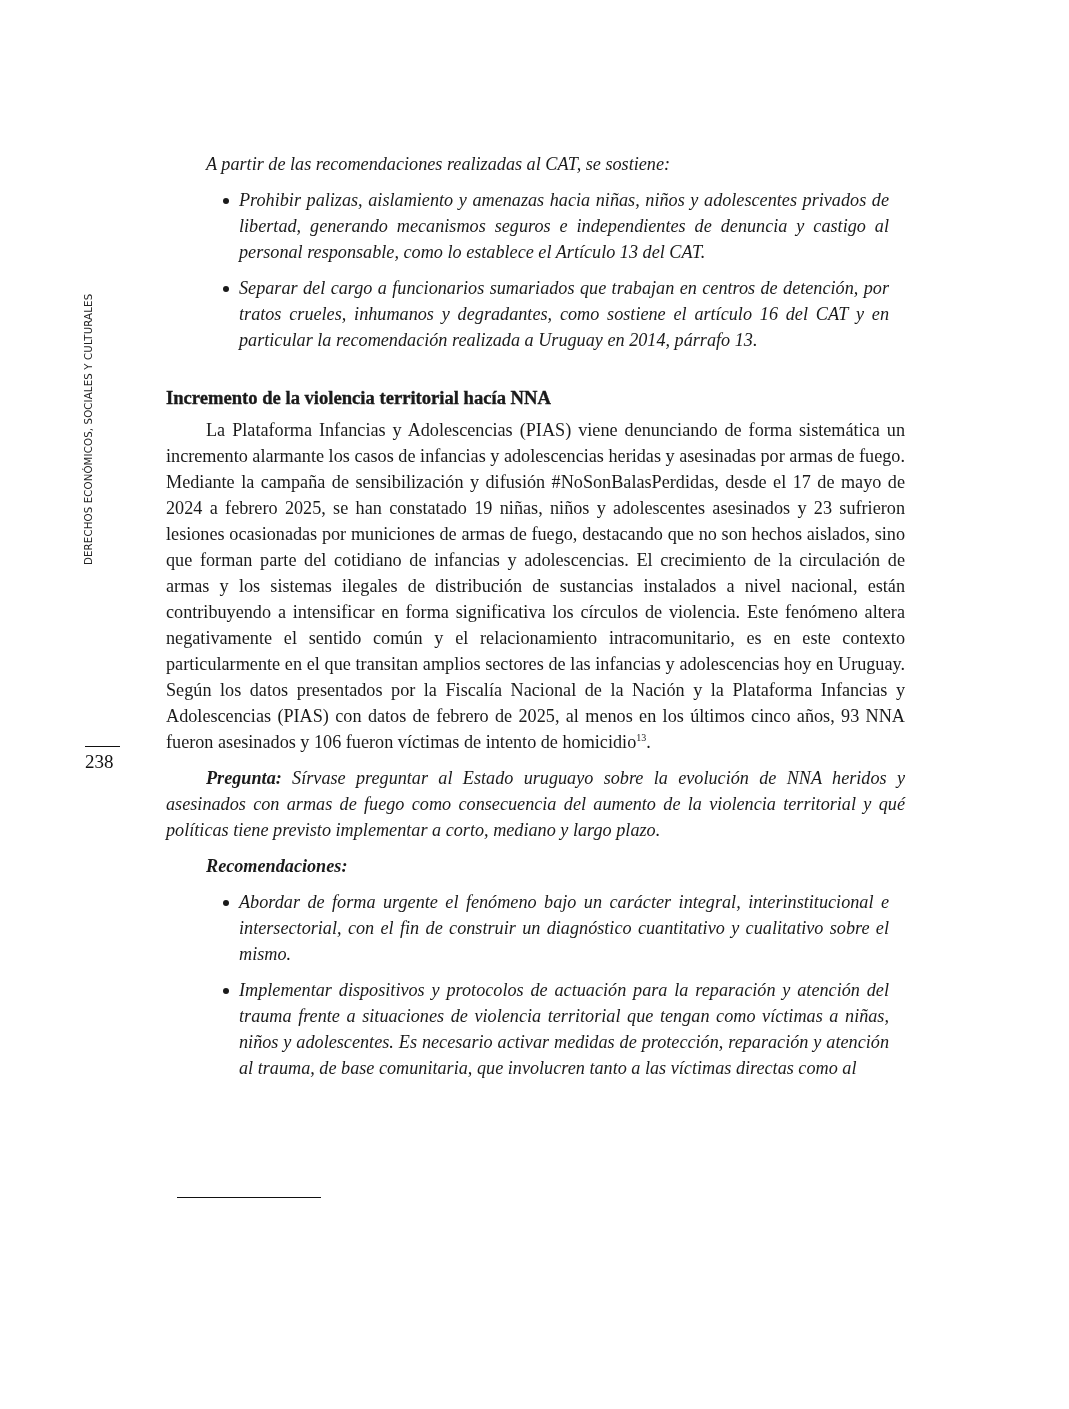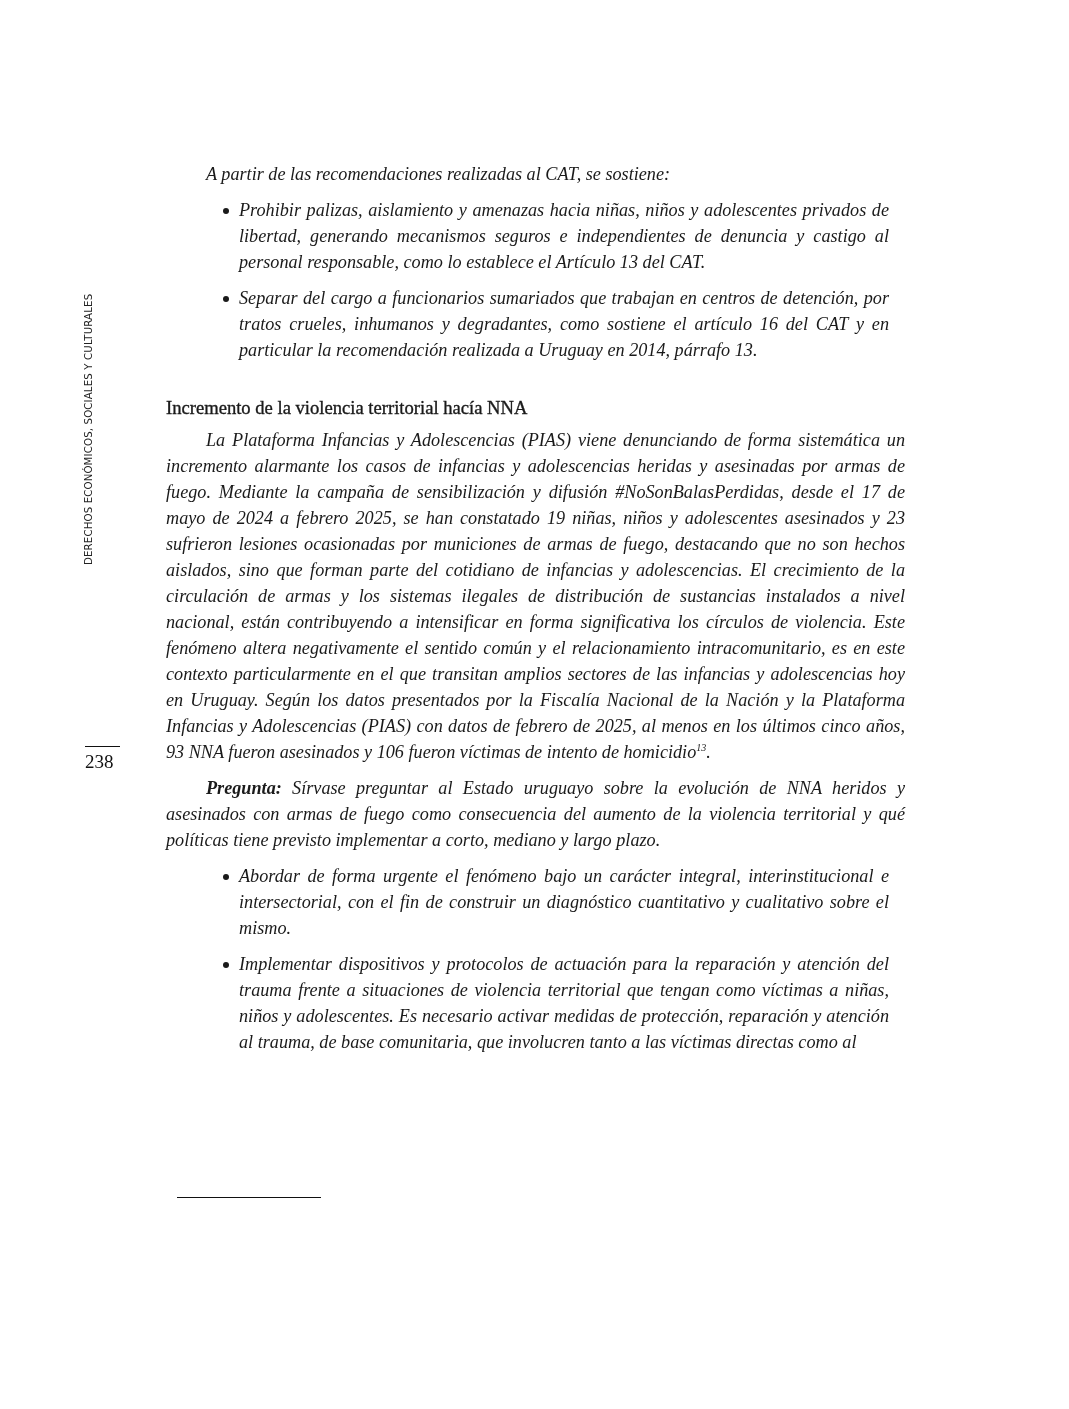--- a/index.html
+++ b/index.html
@@ -8,31 +8,31 @@
     .page { position: absolute; left: 0; top: 0; width: 1069px; height: 1409px; }
 
     .running-head { position: absolute; left: 83px; top: 245px; width: 20px; height: 320px; }
     .running-head span { position: absolute; left: 0; top: 0; transform-origin: 0 0;
       transform: translate(0px, 320px) rotate(-90deg); white-space: nowrap;
       font-family: "DejaVu Sans", sans-serif; font-size: 10.2px; letter-spacing: 0.15px; color: #222; }
 
     .page-number-rule { position: absolute; left: 85px; top: 746px; width: 35px; height: 1px; background: #111; }
     .page-number { position: absolute; left: 85px; top: 751px; font-size: 19px; color: #111; }
 
-    .content { position: absolute; left: 166px; top: 161px; width: 739px; font-size: 18.2px; line-height: 26px; }
-    .p { margin: 0; text-align: justify; font-style: italic; }
+    .content { position: absolute; left: 166px; top: 151px; width: 739px; font-size: 18.2px; line-height: 26px; }
+    .p { margin: 0; text-align: justify; }
     .italic { font-style: italic; }
     .indent { text-indent: 40px; }
     .ind-block { padding-left: 40px; }
 
     .bullets { list-style: none; margin: 16px; padding: 0; }
     .bullet { position: relative; padding-left: 57px; margin: 0; text-align: justify; font-style: italic; }
     .bullet .dot { position: absolute; left: 41px; top: 11px; width: 6px; height: 6px; border-radius: 50%; background: #1a1a1a; }
 
-    .heading { margin: 0; font-size: 18.6px; font-weight: normal; -webkit-text-stroke: 0.35px #1a1a1a; }
+    .heading { margin: 0; font-size: 18.6px; font-weight: bold; -webkit-text-stroke: 0.35px #1a1a1a; }
     .strong { font-weight: bold; }
 
     .footnote-rule { position: absolute; left: 177px; top: 1197px; width: 144px; height: 1px; background: #111; }
     .footnote { position: absolute; left: 166px; top: 1205px; width: 739px; font-size: 14.4px; line-height: 21px; text-align: justify; }
     .footnote .fnnum { font-size: 9px; vertical-align: super; margin-right: 18px; }
     sup.fn { font-size: 10px; line-height: 0; }
   </style>
 </head>
 <body>
 
@@ -59,20 +59,21 @@
         <span>Separar del cargo a funcionarios sumariados que trabajan en centros de detención, por tratos crueles, inhumanos y degradantes, como sostiene el artículo 16 del CAT y en particular la recomendación realizada a Uruguay en 2014, párrafo 13.</span>
       </li>
     </ul>
 
     <h2 class="heading" style="margin-top:32px;">Incremento de la violencia territorial hacía NNA</h2>
 
     <p class="p indent" style="margin-top:6px;"><span>La Plataforma Infancias y Adolescencias (PIAS) viene denunciando de forma sistemática un incremento alarmante los casos de infancias y adolescencias heridas y asesinadas por armas de fuego. Mediante la campaña de sensibilización y difusión #NoSonBalasPerdidas, desde el 17 de mayo de 2024 a febrero 2025, se han constatado 19 niñas, niños y adolescentes asesinados y 23 sufrieron lesiones ocasionadas por municiones de armas de fuego, destacando que no son hechos aislados, sino que forman parte del cotidiano de infancias y adolescencias. El crecimiento de la circulación de armas y los sistemas ilegales de distribución de sustancias instalados a nivel nacional, están contribuyendo a intensificar en forma significativa los círculos de violencia. Este fenómeno altera negativamente el sentido común y el relacionamiento intracomunitario, es en este contexto particularmente en el que transitan amplios sectores de las infancias y adolescencias hoy en Uruguay. Según los datos presentados por la Fiscalía Nacional de la Nación y la Plataforma Infancias y Adolescencias (PIAS) con datos de febrero de 2025, al menos en los últimos cinco años, 93 NNA fueron asesinados y 106 fueron víctimas de intento de homicidio</span><sup class="fn">13</sup><span>.</span></p>
 
     <p class="p italic indent" style="margin-top:10px;"><span class="strong">Pregunta:</span><span> Sírvase preguntar al Estado uruguayo sobre la evolución de NNA heridos y asesinados con armas de fuego como consecuencia del aumento de la violencia territorial y qué políticas tiene previsto implementar a corto, mediano y largo plazo.</span></p>
 
+    <p class="p italic strong ind-block" style="margin-top:10px;">Recomendaciones:</p>
 
     <ul class="bullets" style="margin-top:10px;">
       <li class="bullet">
         <span class="dot"></span>
         <span>Abordar de forma urgente el fenómeno bajo un carácter integral, interinstitucional e intersectorial, con el fin de construir un diagnóstico cuantitativo y cualitativo sobre el mismo.</span>
       </li>
       <li class="bullet" style="margin-top:10px;">
         <span class="dot"></span>
         <span>Implementar dispositivos y protocolos de actuación para la reparación y atención del trauma frente a situaciones de violencia territorial que tengan como víctimas a niñas, niños y adolescentes. Es necesario activar medidas de protección, reparación y atención al trauma, de base comunitaria, que involucren tanto a las víctimas directas como al</span>
       </li>

